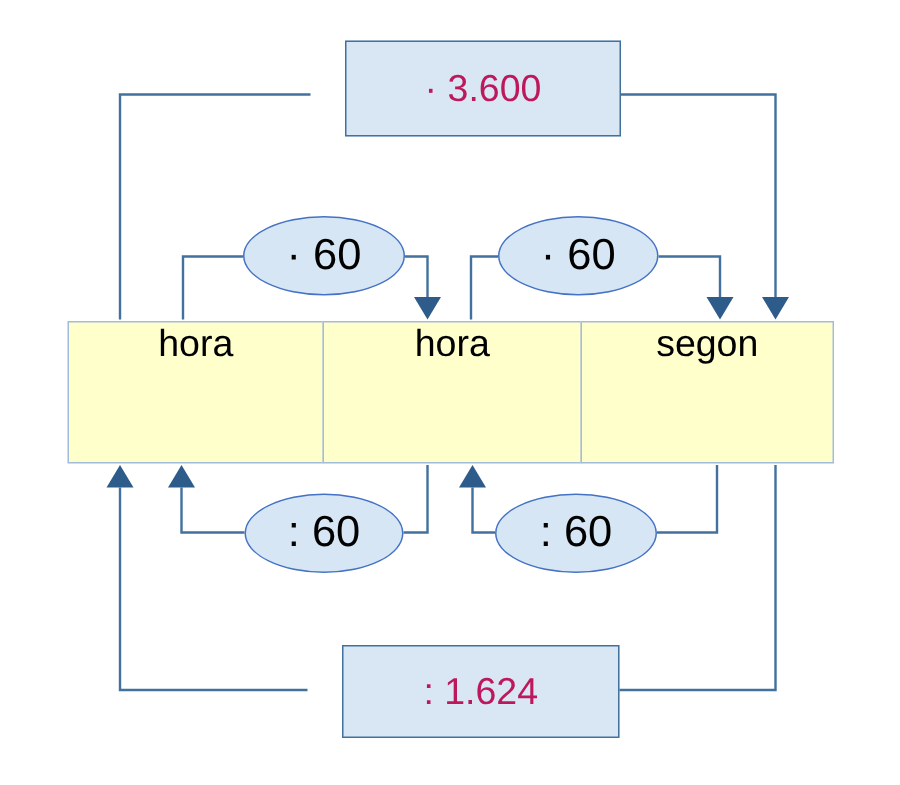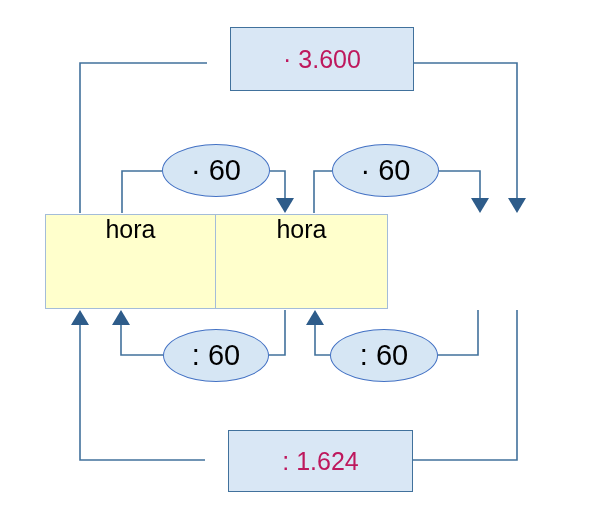--- a/index.html
+++ b/index.html
@@ -104,14 +104,17 @@
   <div class="ellipse e-div60-b">
     <span>: 60</span>
   </div>
 
   <div class="unit-cell unit-hora">
     <span>hora</span>
   </div>
   <div class="unit-cell unit-minut">
     <span>hora</span>
   </div>
+  <div class="unit-cell unit-segon">
+    <span>segon</span>
+  </div>
 
 </div>
 
 </body></html>

